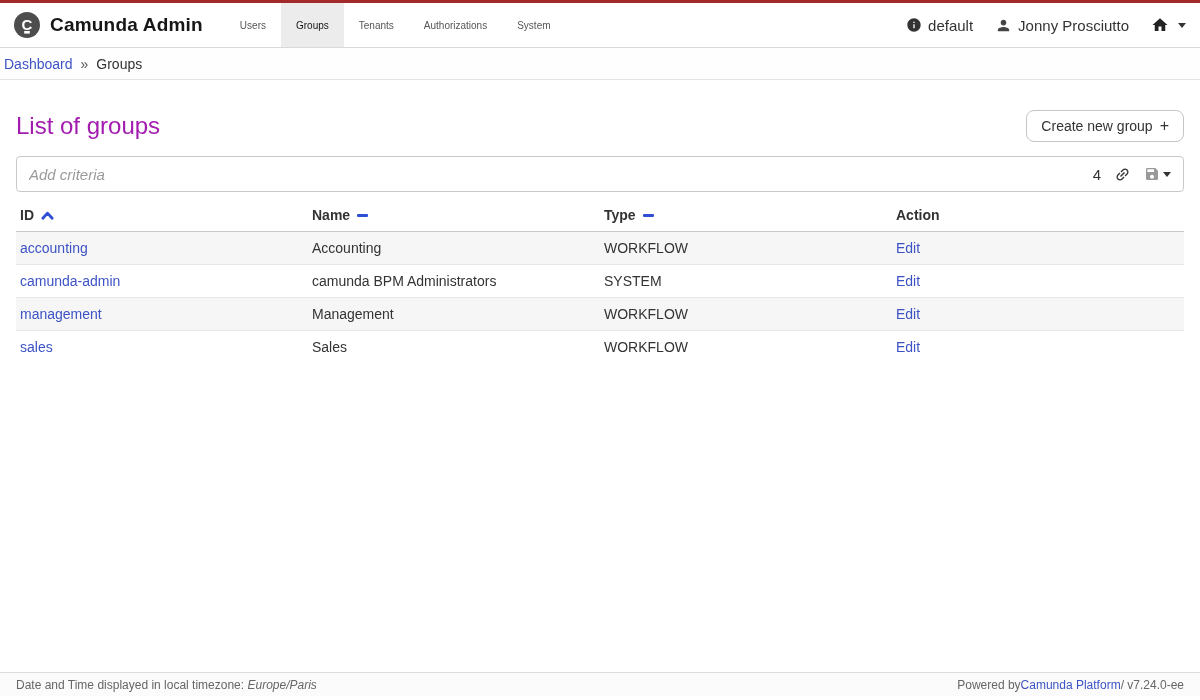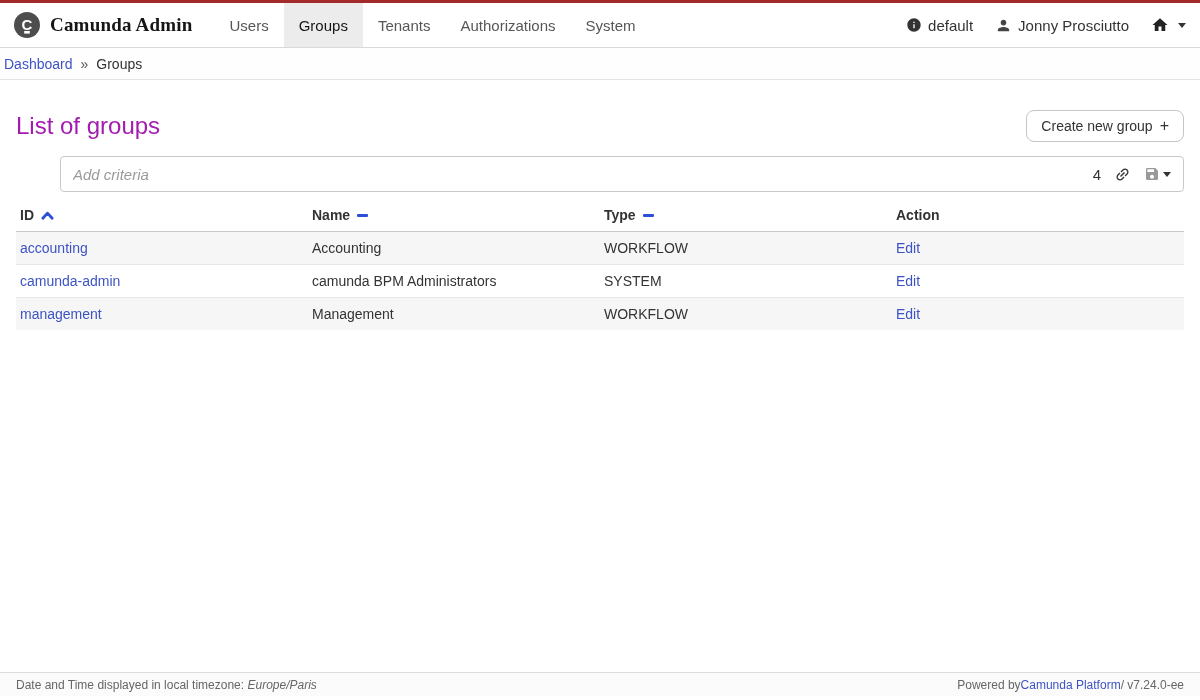--- a/index.html
+++ b/index.html
@@ -17,26 +17,26 @@
   
   .navbar {
     height: 45px;
     background: #fff;
     border-bottom: 1px solid #d9d9d9;
     display: flex;
     align-items: stretch;
     padding: 0 14px 0 14px;
   }
   .brand { display: flex; align-items: center; gap: 10px; padding-right: 10px; }
-  .brand-title { font-size: 19px; font-weight: 700; color: #161616; letter-spacing: .2px; font-family: Liberation Serif, serif; }
+  .brand-title { font-size: 19px; font-weight: 700; color: #161616; letter-spacing: .2px; }
   .nav-items { display: flex; align-items: stretch; list-style: none; margin-left: 12px; }
   .nav-item {
     display: flex; align-items: center;
     padding: 0 15px;
-    font-size: 15px;
+    font-size: 10px;
     color: #565656;
     cursor: pointer;
   }
   .nav-item.active { background: #ececec; color: #161616; }
   .nav-right { margin-left: auto; display: flex; align-items: center; gap: 22px; }
   .nav-right .nav-widget { display: flex; align-items: center; gap: 6px; font-size: 15px; color: #333; cursor: pointer; }
   .caret-down {
     width: 0; height: 0; display: inline-block;
     border-left: 4px solid transparent; border-right: 4px solid transparent;
     border-top: 5px solid #333; margin-left: 3px;
@@ -74,21 +74,20 @@
 
   
   .search-bar {
     margin-top: 14px;
     height: 36px;
     border: 1px solid #c9c9c9;
     border-radius: 4px;
     display: flex; align-items: center;
     padding: 0 12px;
     background: #fff;
-    margin-left: 44px;
   }
   .search-input {
     flex: 1 1 auto;
     border: none; outline: none;
     font-family: "Liberation Sans", sans-serif;
     font-size: 15px;
     color: #333;
     background: transparent;
   }
   .search-input::placeholder { color: #9a9a9a; font-style: italic; }
@@ -275,20 +274,26 @@
         <td>camunda BPM Administrators</td>
         <td>SYSTEM</td>
         <td><a href="#">Edit</a></td>
       </tr>
       <tr>
         <td><a href="#">management</a></td>
         <td>Management</td>
         <td>WORKFLOW</td>
         <td><a href="#">Edit</a></td>
       </tr>
+      <tr>
+        <td><a href="#">sales</a></td>
+        <td>Sales</td>
+        <td>WORKFLOW</td>
+        <td><a href="#">Edit</a></td>
+      </tr>
     </tbody>
   </table>
 </main>
 
 <footer class="footer">
   <div class="footer-left">
     <span>Date and Time displayed in local timezone:</span>
     <span class="tz">Europe/Paris</span>
   </div>
   <div class="footer-right">

